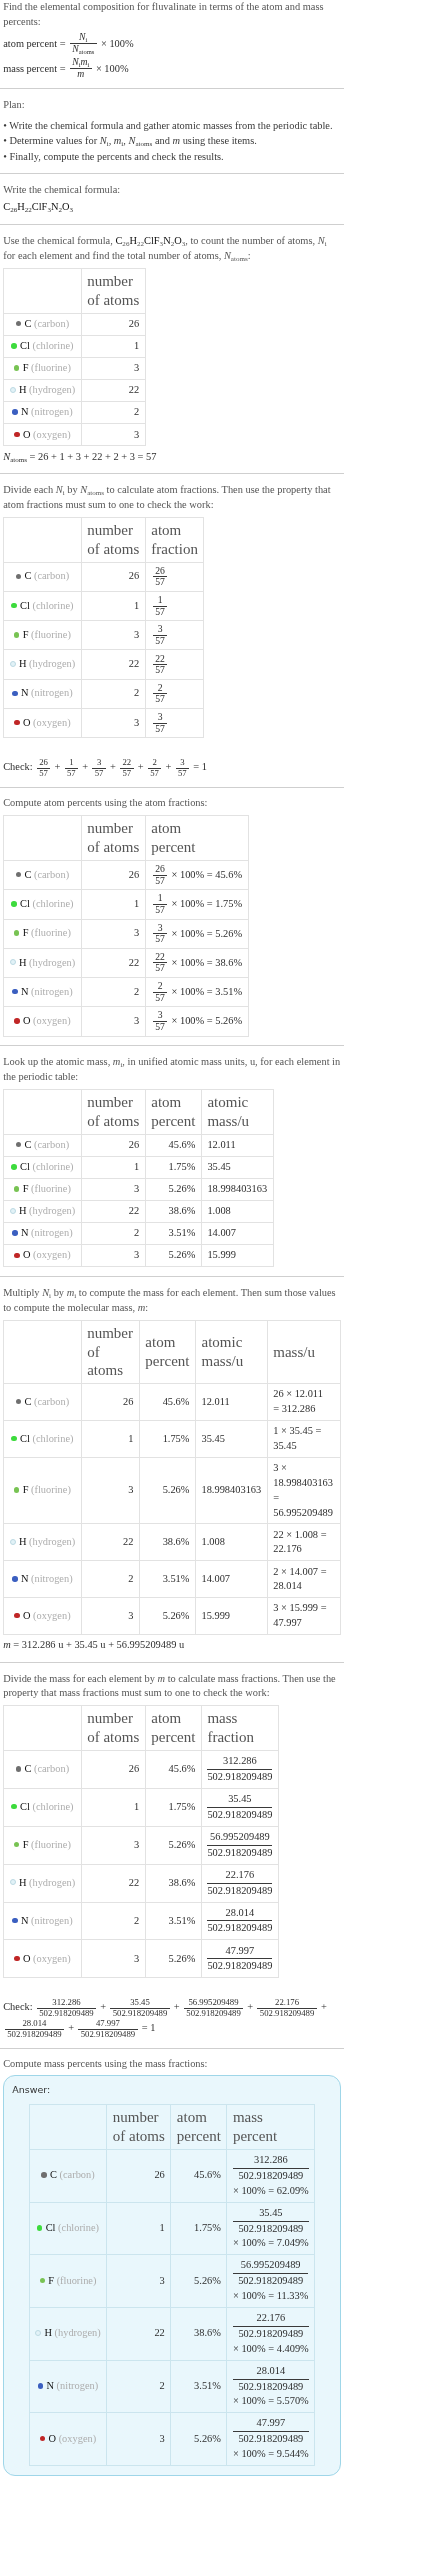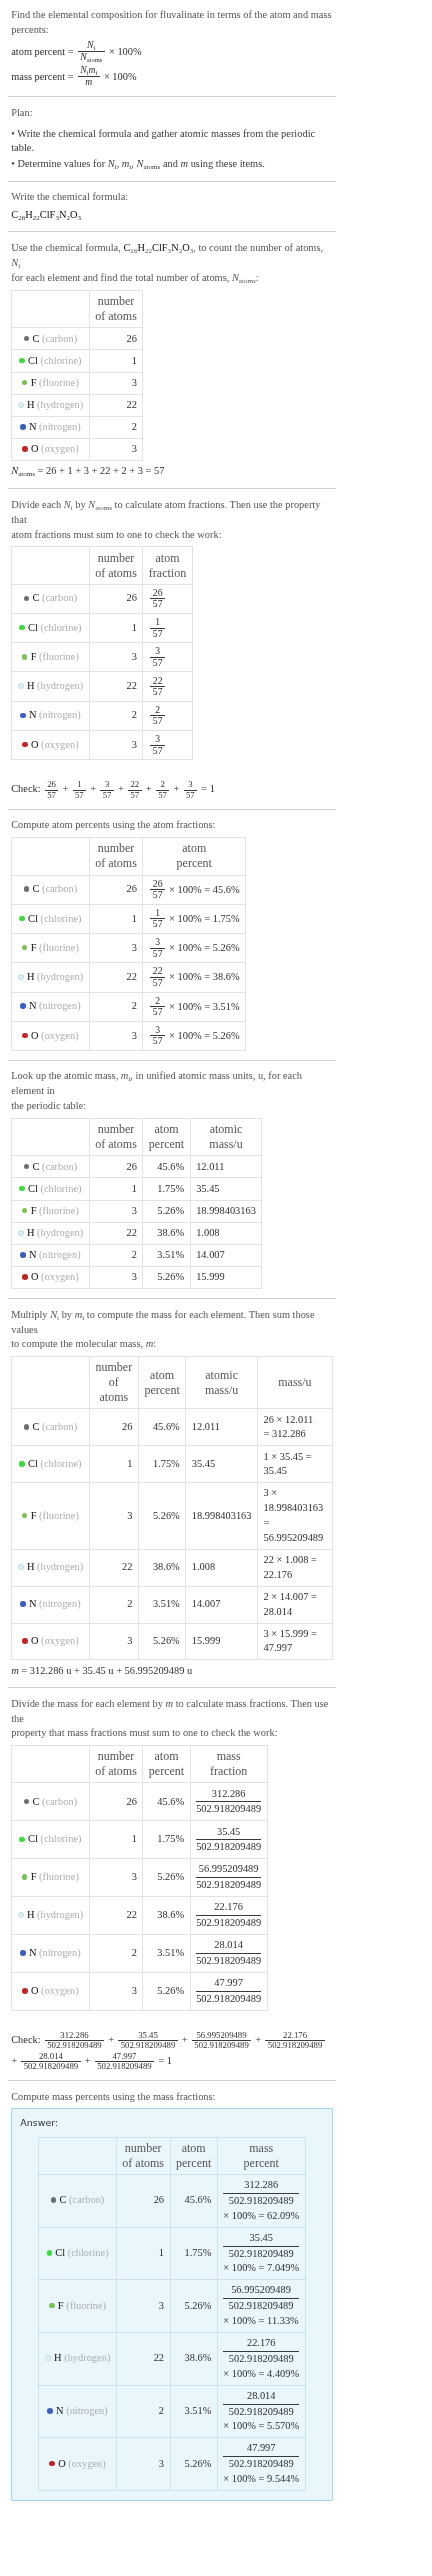--- a/index.html
+++ b/index.html
@@ -8,21 +8,21 @@
     background: #ffffff;
   }
   body {
     width: 432px;
     font-family: "Liberation Serif", "DejaVu Serif", serif;
     color: #3c3c3c;
     font-size: 10.4px;
     line-height: 1.42;
     -webkit-font-smoothing: antialiased;
   }
-  .page { width: 344px; box-sizing: border-box; padding: 8px; }
+  .page { width: 344px; box-sizing: border-box; padding: 0; }
 
   .section { padding: 0 3.2px; }
   .rule {
     border: 0;
     border-top: 0.8px solid #cfcfcf;
     margin: 8.7px 0 8.7px 0;
     height: 0;
   }
 
   .prose { color: #555555; margin: 0 0 1.6px 0; }
@@ -55,23 +55,23 @@
     color: #2d2d2d;
   }
   table.grid td, table.grid th {
     border: 0.8px solid #e2e2e2;
     padding: 3.2px 5.5px;
     font-weight: normal;
     vertical-align: middle;
   }
   table.grid th {
     color: #555555;
-    text-align: center;
+    text-align: left;
     line-height: 1.25;
-    font-size: 12px;
+    font-size: 15px;
   }
   td.elem { white-space: nowrap; text-align: center; padding-left: 7.1px; }
   td.num { text-align: right; white-space: nowrap; }
   td.ctr { text-align: left; }
   .paren { color: #adadad; }
   .sym { color: #111111; font-weight: 500; }
 
   .dot {
     display: inline-block;
     width: 5.5px; height: 5.5px;
@@ -80,21 +80,21 @@
     vertical-align: 0.4px;
   }
   .dot.hollow { background: #e2f2f7; border: 0.8px solid #bcd9e2; width: 4px; height: 4px; }
 
   .checkline { margin-top: 19px; color: #2e2e2e; line-height: 2.0; }
 
   
   .answer-box {
     border: 0.8px solid #9fd6e8;
     background: #e9f7fc;
-    border-radius: 1px;
+    border-radius: 12px;
     padding: 7.1px 8px 9.5px 8px;
     margin-top: 3.2px;
   }
   .answer-label {
     font-family: "DejaVu Sans", "Liberation Sans", sans-serif;
     font-size: 9.5px;
     color: #333333;
     margin-bottom: 7.1px;
   }
   .answer-box table.grid td, .answer-box table.grid th { border-color: #cbe5ee; }
@@ -135,20 +135,21 @@
 
   <hr class="rule">
 
   <div class="section">
     <div class="prose">Plan:</div>
     <div class="bullets">
       <div>• Write the chemical formula and gather atomic masses from the periodic table.</div>
       <div>
         <span>• Determine values for </span><i>N</i><sub>i</sub><span>, </span><i>m</i><sub>i</sub><span>, </span><i>N</i><sub>atoms</sub><span> and </span><i>m</i><span> using these items.</span>
       </div>
+      <div>• Finally, compute the percents and check the results.</div>
     </div>
   </div>
 
   <hr class="rule">
 
   <div class="section">
     <div class="prose">Write the chemical formula:</div>
     <div class="eqline">
       <span id="formula-main"><span class="sym">C</span><sub>26</sub><span class="sym">H</span><sub>22</sub><span class="sym">Cl</span><span class="sym">F</span><sub>3</sub><span class="sym">N</span><sub>2</sub><span class="sym">O</span><sub>3</sub></span>
     </div>

